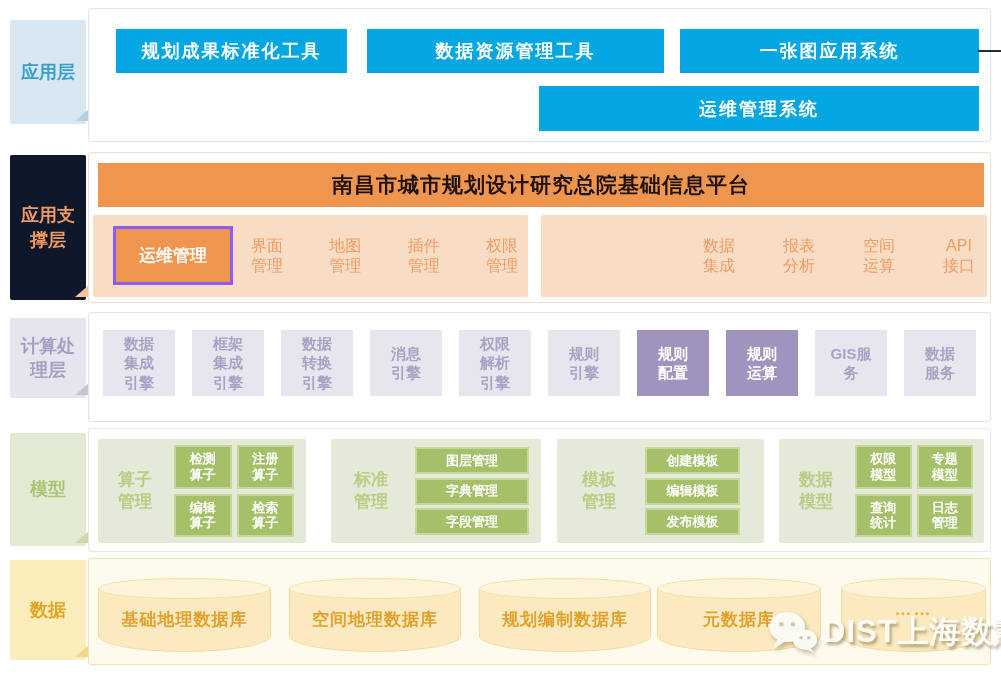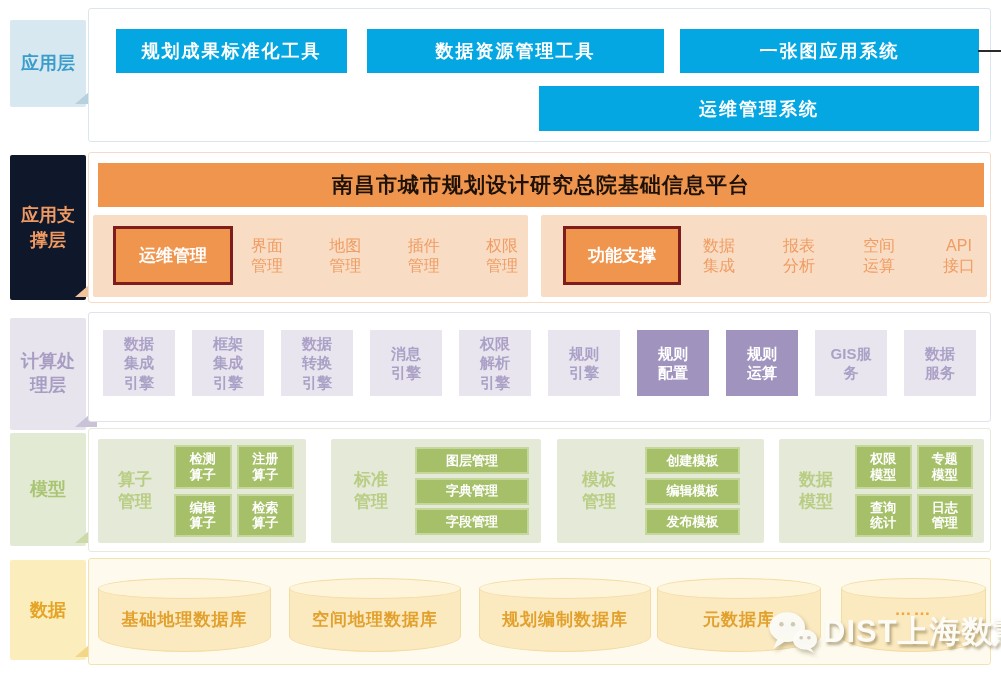--- a/index.html
+++ b/index.html
@@ -30,21 +30,21 @@
   
   .bluebox{position:absolute;background:#04a7e1;color:#fff;font-weight:bold;font-size:18px;
            letter-spacing:2px;display:flex;align-items:center;justify-content:center;}
   #dash{position:absolute;left:978px;top:50px;width:23px;height:2px;background:#2a2a2a;}
 
   
   .banner{position:absolute;left:9px;top:10px;width:886px;height:44px;background:#f0954e;color:#1e1208;
           display:flex;align-items:center;justify-content:center;
           font-family:"Liberation Serif","DejaVu Serif",serif;font-weight:bold;font-size:21px;letter-spacing:1px;}
   .sub{position:absolute;top:62px;height:82px;background:#f8dcc3;border-radius:2px;}
-  .subhead{position:absolute;top:11px;height:59px;background:#f0954e;border:3px solid #7f1d1d;color:#fff;
+  .subhead{position:absolute;top:11px;height:59px;background:#f0954e;border:3px solid #8b5cf6;color:#fff;
            font-weight:bold;font-size:17px;display:flex;align-items:center;justify-content:center;box-sizing:border-box;}
   .subitems{position:absolute;top:0;bottom:0;display:flex;align-items:center;justify-content:space-between;}
   .subitem{color:#f09c63;font-weight:normal;font-size:16px;text-align:center;line-height:1.25;}
 
   
   .crow{position:absolute;left:14px;right:14px;top:17px;display:flex;justify-content:space-between;}
   .cbox{width:72px;height:66px;background:#e8e5ef;color:#aba1c6;font-weight:bold;font-size:15px;
         display:flex;align-items:center;justify-content:center;text-align:center;line-height:1.3;}
   .cbox.hl{background:#a094bf;color:#fff;}
 
@@ -71,21 +71,21 @@
   #watermark{position:absolute;left:768px;top:610px;display:flex;align-items:center;gap:5px;}
   #watermark svg{filter:drop-shadow(2px 3px 2px rgba(120,105,60,.45));}
   .wm-text{font-size:31px;font-weight:bold;color:#fcfbf6;letter-spacing:1px;white-space:nowrap;
            text-shadow:2px 3px 3px rgba(125,108,60,.55);}
 </style>
 </head>
 <body>
 
 <div id="canvas">
 
-  <div class="llabel l1" style="top:20px;height:87px;">
+  <div class="llabel l1" style="top:20px;height:104px;">
     <span data-bind="layers.application.label">应用层</span>
     <span class="tail t1"></span>
   </div>
   <div class="panel p1" style="top:8px;height:134px;">
     <div class="bluebox" style="left:278px;top:20px;width:297px;height:44px;" data-bind="layers.application.row1.1">数据资源管理工具</div>
     <div class="bluebox" style="left:27px;top:20px;width:231px;height:44px;" data-bind="layers.application.row1.0">规划成果标准化工具</div>
     <div class="bluebox" style="left:591px;top:20px;width:299px;height:44px;" data-bind="layers.application.row1.2">一张图应用系统</div>
     <div class="bluebox" style="left:450px;top:77px;width:440px;height:45px;" data-bind="layers.application.row2.1">运维管理系统</div>
   </div>
   <div id="dash"></div>
@@ -106,35 +106,34 @@
         <span class="subitem" data-bind="layers.support.groups.0.items.1">地图
 管理</span>
         <span class="subitem" data-bind="layers.support.groups.0.items.2">插件
 管理</span>
         <span class="subitem" data-bind="layers.support.groups.0.items.3">权限
 管理</span>
       </div>
     </div>
 
     <div class="sub" style="left:452px;width:446px;">
-      <div class="subhead" style="left:22px;width:118px;" data-bind="layers.support.groups.1.head">功能支撑</div>
       <div class="subitems" style="left:162px;right:12px;">
         <span class="subitem" data-bind="layers.support.groups.1.items.0">数据
 集成</span>
         <span class="subitem" data-bind="layers.support.groups.1.items.1">报表
 分析</span>
         <span class="subitem" data-bind="layers.support.groups.1.items.2">空间
 运算</span>
         <span class="subitem" data-bind="layers.support.groups.1.items.3">API
 接口</span>
       </div>
     </div>
   </div>
 
-  <div class="llabel l3" style="top:318px;height:112px;font-family:Liberation Mono, monospace;">
+  <div class="llabel l3" style="top:318px;height:80px;">
     <span data-bind="layers.computing.label">计算处
 理层</span>
     <span class="tail t3"></span>
   </div>
   <div class="panel p3" style="top:312px;height:110px;">
     <div class="crow">
       <div class="cbox" data-bind="layers.computing.boxes.0">数据
 集成
 引擎</div>
       <div class="cbox" data-bind="layers.computing.boxes.1">框架

